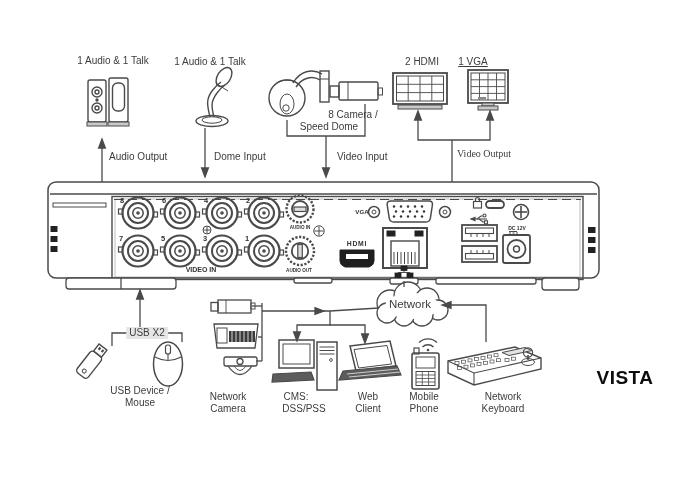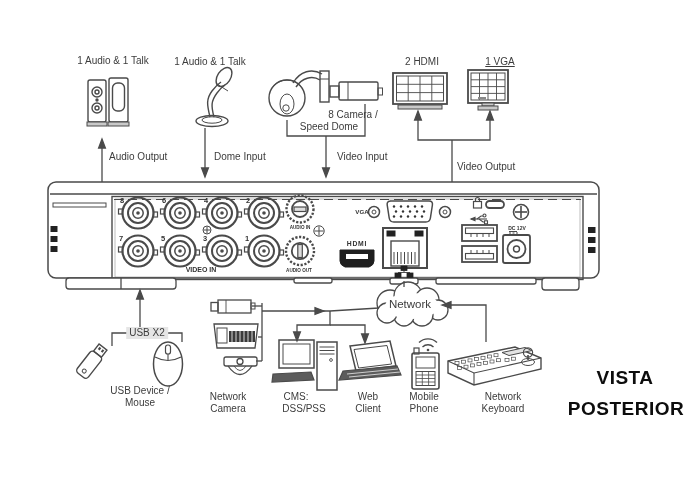--- a/index.html
+++ b/index.html
@@ -434,40 +434,39 @@
     <polyline points="486,342 486,305 448,305" fill="none"></polyline>
     <polygon points="442,305 451,301.6 451,308.4"></polygon>
   </g>
 </svg>
 
 <div class="lbl ctr" style="left:113px;top:55px;">1 Audio &amp; 1 Talk</div>
 <div class="lbl ctr" style="left:210px;top:56px;">1 Audio &amp; 1 Talk</div>
 <div class="lbl ctr" style="left:329px;top:109px;padding-left:48px;">8 Camera /</div>
 <div class="lbl ctr" style="left:329px;top:121px;">Speed Dome</div>
 <div class="lbl ctr" style="left:422px;top:56px;">2 HDMI</div>
-<div class="lbl ctr" style="left:500px;top:56px;text-decoration:underline;">1 VGA</div>
+<div class="lbl ctr" style="left:473px;top:56px;text-decoration:underline;">1 VGA</div>
 
 <div class="lbl" style="left:109px;top:151px;">Audio Output</div>
 <div class="lbl" style="left:214px;top:151px;">Dome Input</div>
 <div class="lbl" style="left:337px;top:151px;">Video Input</div>
-<div class="lbl" style="left:457px;top:161px;">Video Output</div>
+<div class="lbl" style="left:457px;top:148px;font-family:Liberation Serif, serif;">Video Output</div>
 
 <div class="lbl ctr onbar" style="left:147px;top:327px;">USB X2</div>
 <div class="lbl ctr" style="left:140px;top:385px;">USB Device /</div>
 <div class="lbl ctr" style="left:140px;top:397px;">Mouse</div>
 
 <div class="lbl ctr" style="left:228px;top:391px;">Network</div>
 <div class="lbl ctr" style="left:228px;top:403px;">Camera</div>
 <div class="lbl ctr" style="left:296px;top:391px;">CMS:</div>
 <div class="lbl ctr" style="left:304px;top:403px;">DSS/PSS</div>
 <div class="lbl ctr" style="left:368px;top:391px;">Web</div>
 <div class="lbl ctr" style="left:368px;top:403px;">Client</div>
 <div class="lbl ctr" style="left:424px;top:391px;">Mobile</div>
 <div class="lbl ctr" style="left:424px;top:403px;">Phone</div>
 <div class="lbl ctr" style="left:503px;top:391px;">Network</div>
 <div class="lbl ctr" style="left:503px;top:403px;">Keyboard</div>
 
 <div class="lbl ctr" style="left:410px;top:298px;font-size:11.5px;">Network</div>
 
 <div class="cap" style="left:625px;top:367px;">VISTA</div>
-<div class="cap" style="left:626px;top:398px;">POSTERIOR</div>
 
 </div>
 
 </body></html>

